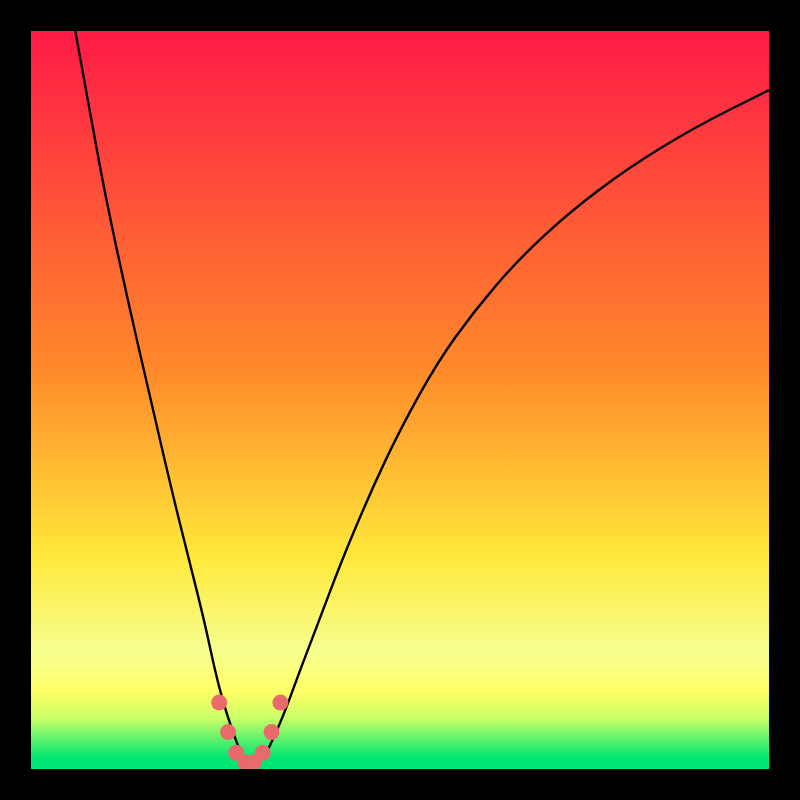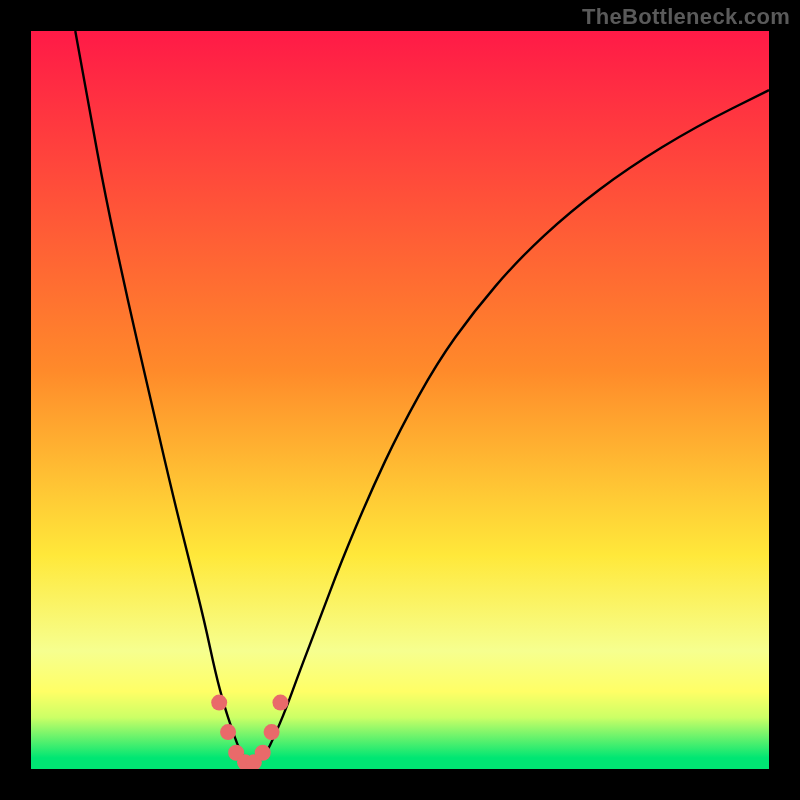--- a/index.html
+++ b/index.html
@@ -37,21 +37,20 @@
     display: block;
     width: 738px;
     height: 738px;
   }
 </style>
 </head>
 <body>
 
 <div class="frame">
 
-  <div class="watermark">TheBottleneck.com</div>
 
   <div class="plot">
     <svg id="chart-svg" viewBox="0 0 738 738" preserveAspectRatio="none">
       <defs>
         <linearGradient id="bg-grad" x1="0" y1="0" x2="0" y2="1">
             <stop offset="0.00%" stop-color="#ff1a47"></stop>
             <stop offset="46.00%" stop-color="#ff8a2a"></stop>
             <stop offset="71.00%" stop-color="#ffe83a"></stop>
             <stop offset="84.00%" stop-color="#f6ff8f"></stop>
             <stop offset="89.50%" stop-color="#ffff66"></stop>

